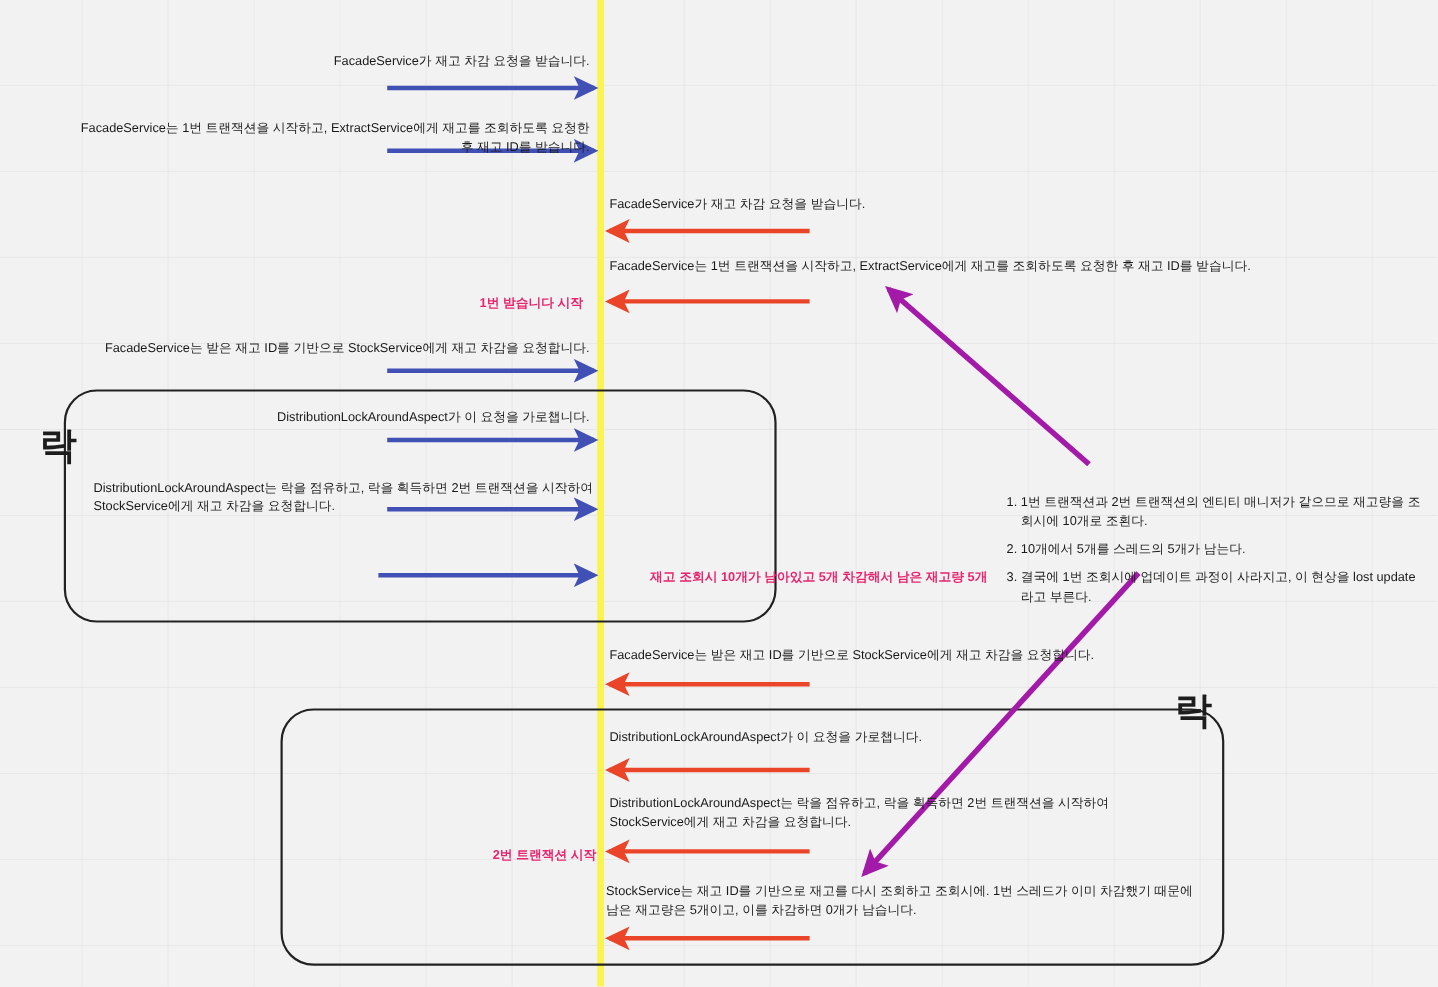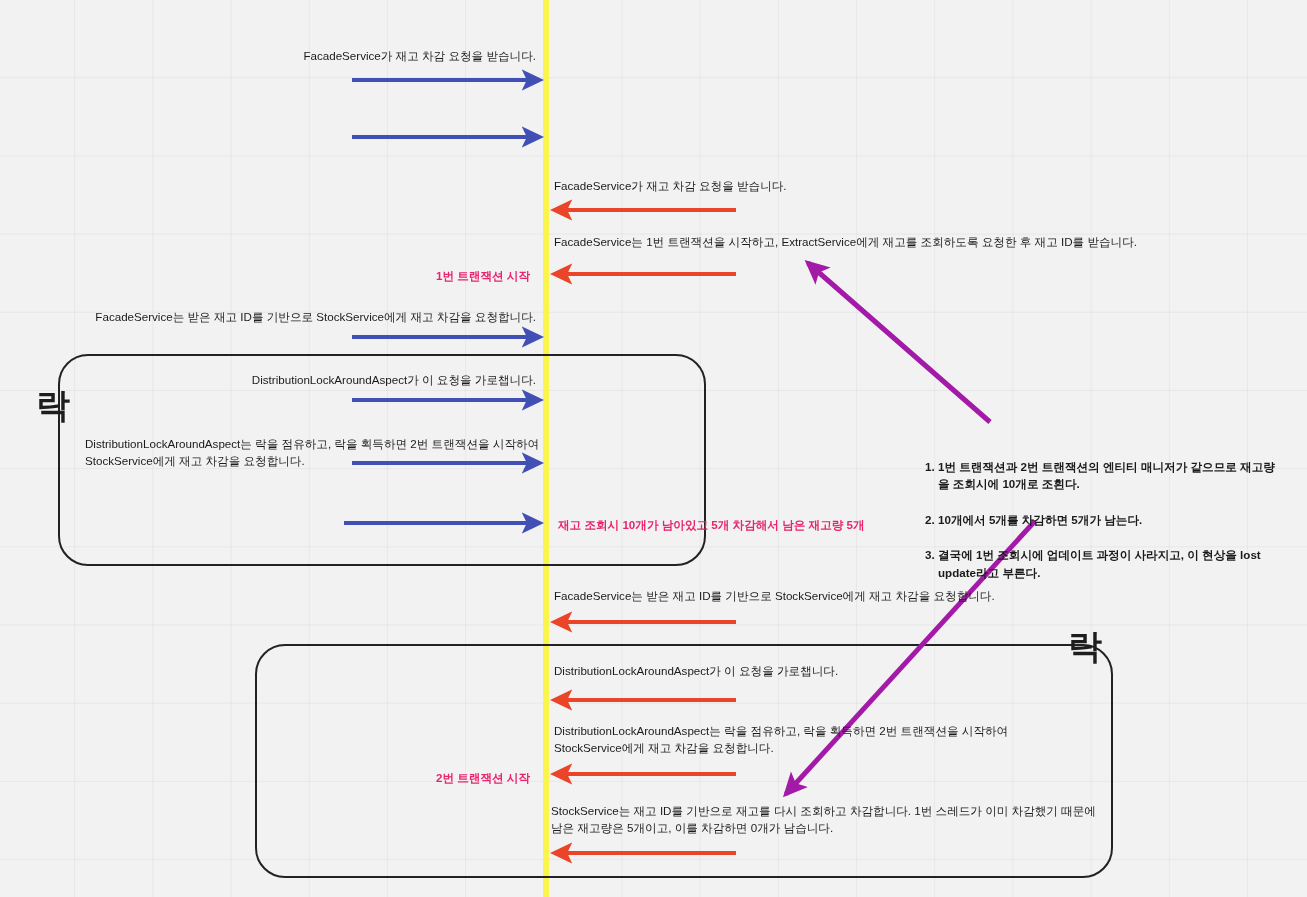--- a/index.html
+++ b/index.html
@@ -82,22 +82,22 @@
     position: absolute;
     margin: 0;
     padding-left: 20px;
     font-size: 11.6px;
     font-weight: 400;
     color: #1a1a1a;
     line-height: 1.5;
     list-style-type: decimal;
   }
   ol.listnote li {
-    font-weight: 700;
-    margin: 18px;
+    font-weight: 400;
+    margin: 8px;
     padding: 0;
   }
 </style>
 </head>
 <body>
 
 <div id="canvas">
 
   <div class="lifeline" style="left:543px;"></div>
 
@@ -139,37 +139,39 @@
       <line x1="736" y1="853" x2="554" y2="853" stroke="#ea4429" stroke-width="4" marker-end="url(#orangehead)"></line>
     </g>
 
     <g>
       <line x1="990" y1="422" x2="808" y2="263" stroke="#a31aa8" stroke-width="5" marker-end="url(#purplehead)"></line>
       <line x1="1035" y1="521" x2="786" y2="794" stroke="#a31aa8" stroke-width="5" marker-end="url(#purplehead)"></line>
     </g>
   </svg>
 
   <div class="msg right-align" style="left:40px; top:48px; width:496px;">FacadeService가 재고 차감 요청을 받습니다.</div>
+  <div class="msg right-align" style="left:40px; top:109px; width:496px;">FacadeService는 1번 트랜잭션을 시작하고, ExtractService에게 재고를 조회하도록 요청한
+후 재고 ID를 받습니다.</div>
   <div class="msg right-align" style="left:40px; top:309px; width:496px;">FacadeService는 받은 재고 ID를 기반으로 StockService에게 재고 차감을 요청합니다.</div>
   <div class="msg right-align" style="left:40px; top:372px; width:496px;">DistributionLockAroundAspect가 이 요청을 가로챕니다.</div>
   <div class="msg left-align" style="left:85px; top:436px; width:460px;">DistributionLockAroundAspect는 락을 점유하고, 락을 획득하면 2번 트랜잭션을 시작하여
 StockService에게 재고 차감을 요청합니다.</div>
 
   <div class="msg left-align" style="left:554px; top:178px; width:620px;">FacadeService가 재고 차감 요청을 받습니다.</div>
   <div class="msg left-align" style="left:554px; top:234px; width:700px;">FacadeService는 1번 트랜잭션을 시작하고, ExtractService에게 재고를 조회하도록 요청한 후 재고 ID를 받습니다.</div>
   <div class="msg left-align" style="left:554px; top:588px; width:620px;">FacadeService는 받은 재고 ID를 기반으로 StockService에게 재고 차감을 요청합니다.</div>
   <div class="msg left-align" style="left:554px; top:663px; width:620px;">DistributionLockAroundAspect가 이 요청을 가로챕니다.</div>
   <div class="msg left-align" style="left:554px; top:723px; width:620px;">DistributionLockAroundAspect는 락을 점유하고, 락을 획득하면 2번 트랜잭션을 시작하여
 StockService에게 재고 차감을 요청합니다.</div>
-  <div class="msg left-align" style="left:551px; top:803px; width:620px;">StockService는 재고 ID를 기반으로 재고를 다시 조회하고 차감합니다. 1번 스레드가 이미 차감했기 때문에
+  <div class="msg left-align" style="left:551px; top:803px; width:620px;">StockService는 재고 ID를 기반으로 재고를 다시 조회하고 조회시에. 1번 스레드가 이미 차감했기 때문에
 남은 재고량은 5개이고, 이를 차감하면 0개가 남습니다.</div>
 
-  <div class="note magenta right-align" style="left:236px; top:268px; width:294px;">1번 트랜잭션 시작</div>
-  <div class="note magenta right-align" style="left:236px; top:770px; width:294px;">2번 트랜잭션 시작</div>
-  <div class="note magenta left-align" style="left:558px; top:517px;">재고 조회시 10개가 남아있고 5개 차감해서 남은 재고량 5개</div>
+  <div class="note magenta right-align" style="left:236px; top:268px; width:294px;">1번 받습니다 시작</div>
+  <div class="note magenta right-align" style="left:248px; top:770px; width:294px;">2번 트랜잭션 시작</div>
+  <div class="note magenta left-align" style="left:591px; top:517px;">재고 조회시 10개가 남아있고 5개 차감해서 남은 재고량 5개</div>
 
   <ol class="listnote" style="left:900px; top:440px; width:384px;">
     <li>1번 트랜잭션과 2번 트랜잭션의 엔티티 매니저가 같으므로 재고량을 조회시에 10개로 조횐다.</li>
-    <li>10개에서 5개를 차감하면 5개가 남는다.</li>
+    <li>10개에서 5개를 스레드의 5개가 남는다.</li>
     <li>결국에 1번 조회시에 업데이트 과정이 사라지고, 이 현상을 lost update라고 부른다.</li>
   </ol>
 
 </div>
 
 </body></html>

